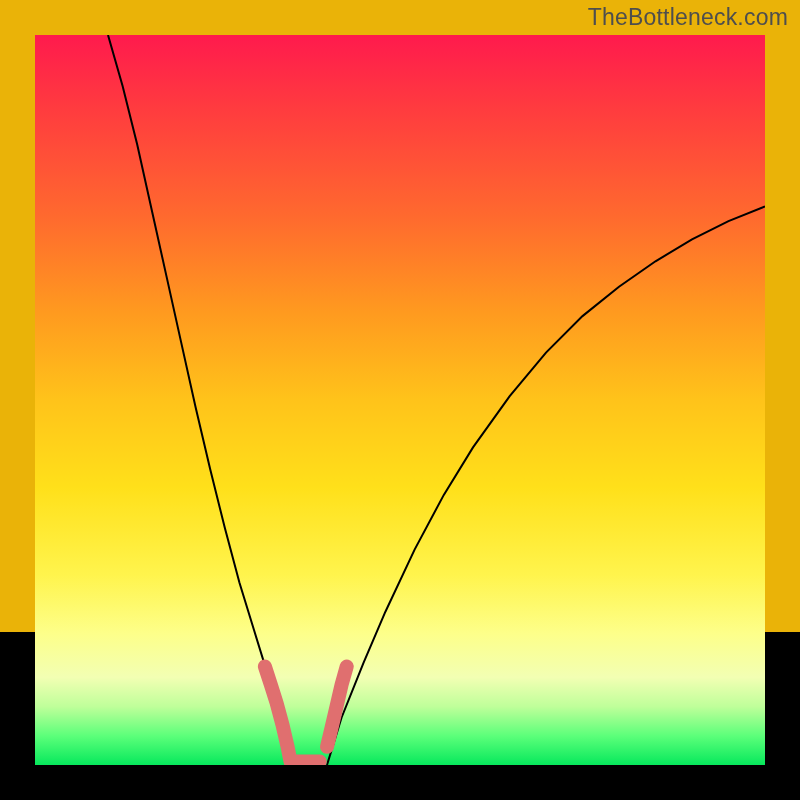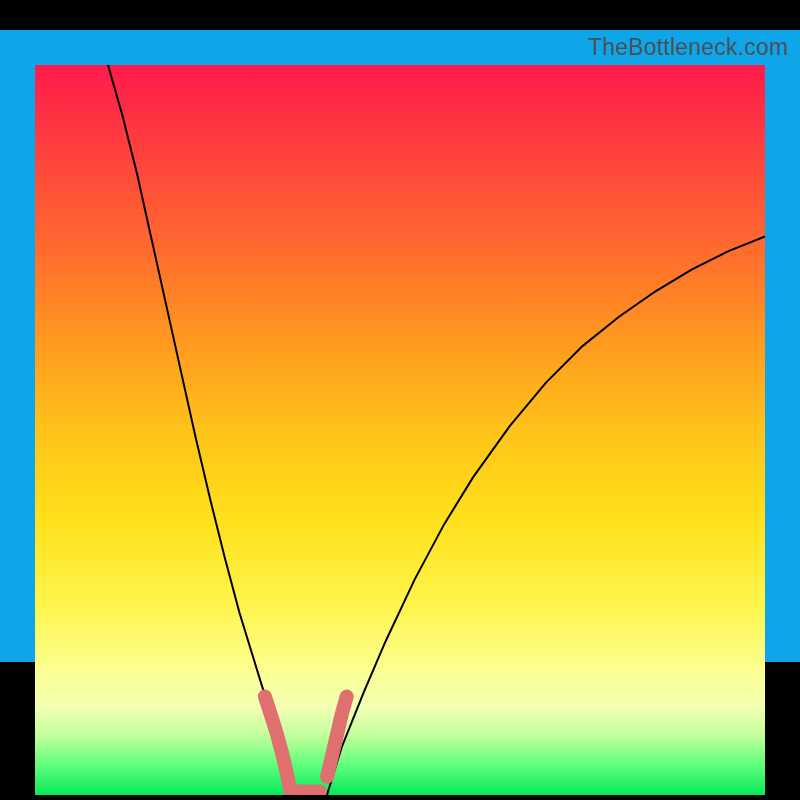--- a/index.html
+++ b/index.html
@@ -10,22 +10,21 @@
     background: #000;
     overflow: hidden;
     font-family: Arial, Helvetica, sans-serif;
   }
   .frame {
     position: absolute;
     left: 0;
     top: 0;
     width: 800px;
     height: 632px;
-    background: #0ea5e9;
-    margin-top: 30px;
+    background: #eab308;
   }
   .plot {
     position: absolute;
     left: 35px;
     top: 35px;
     width: 730px;
     height: 730px;
     
     background: linear-gradient(to bottom,
       #ff1a4d 0%,

